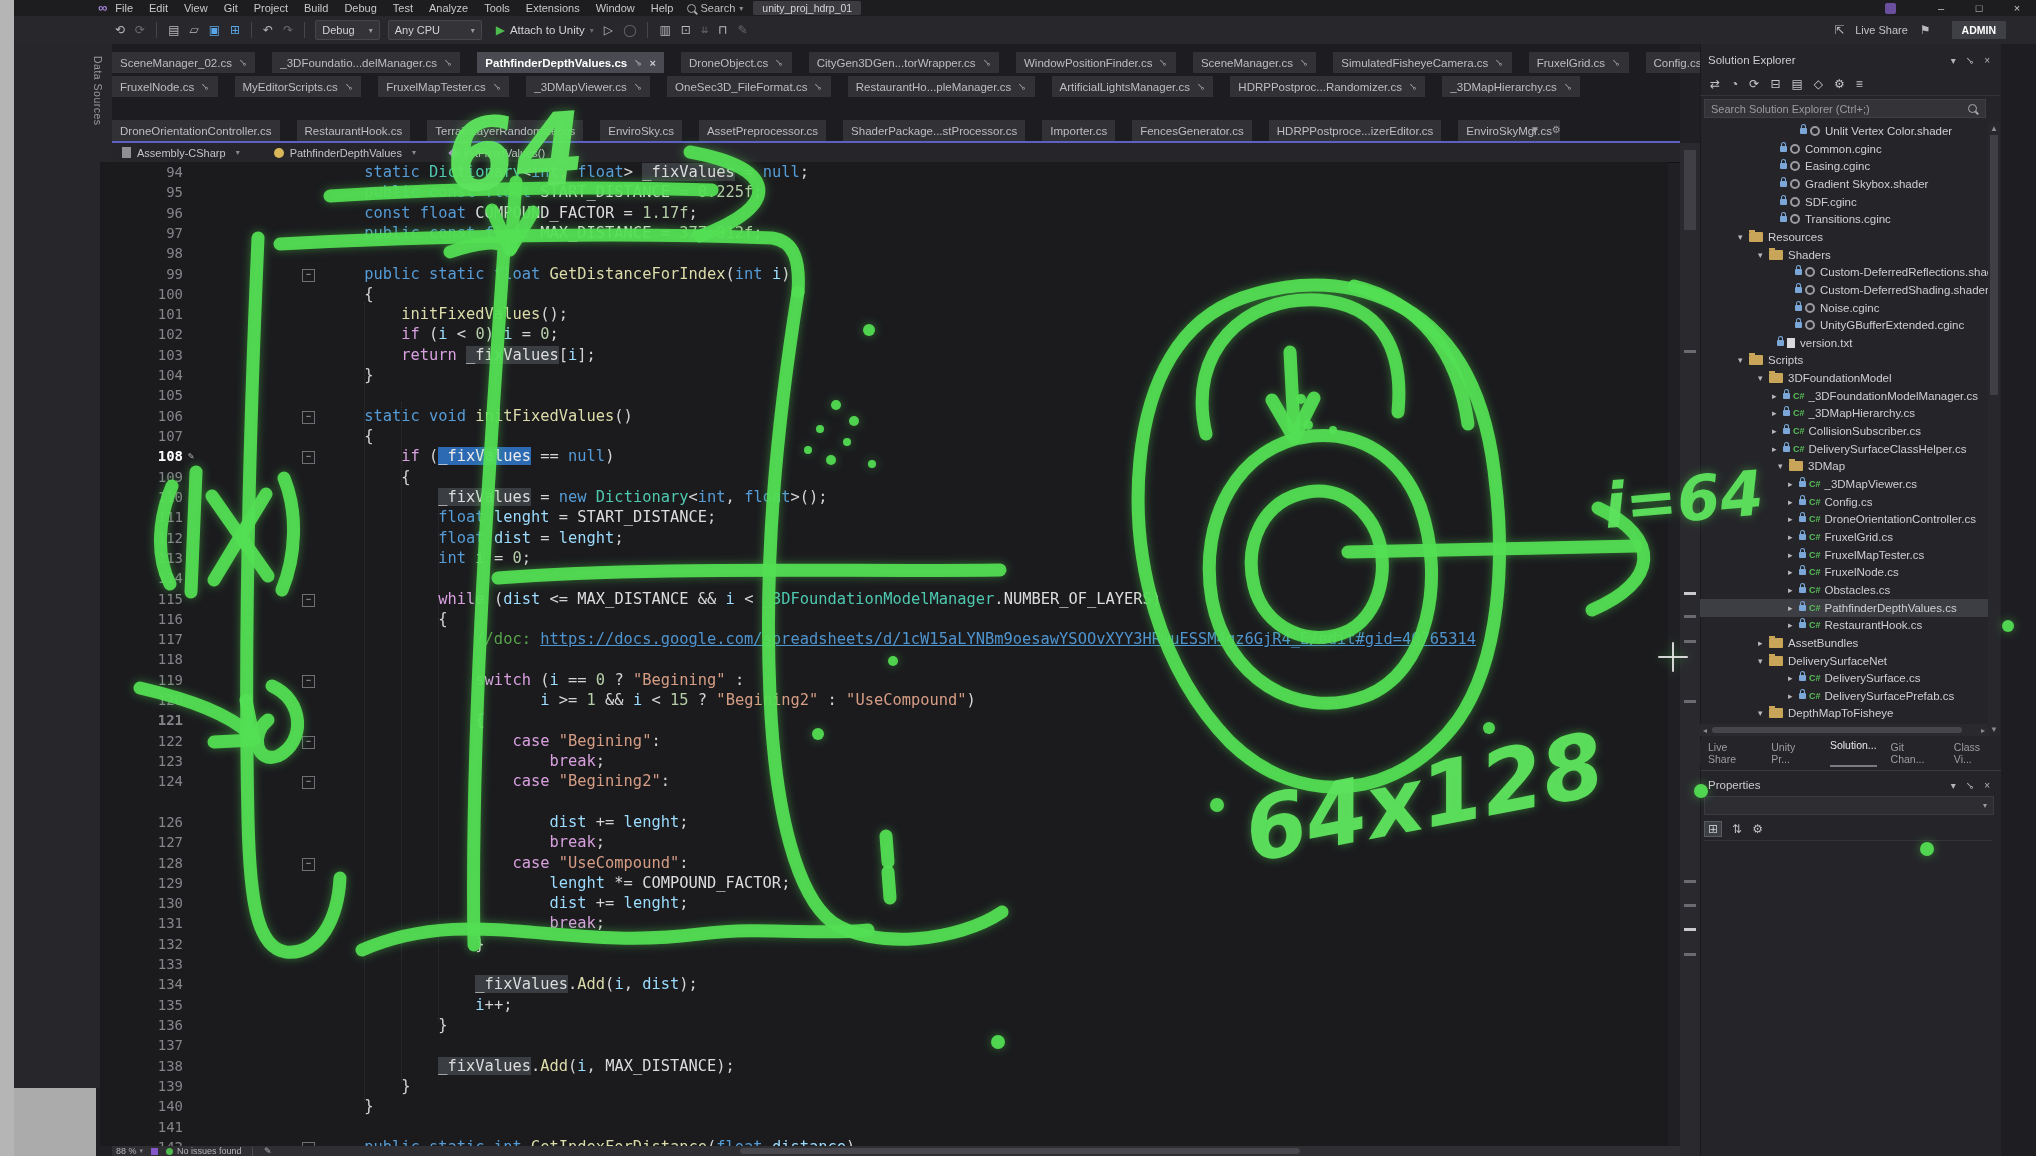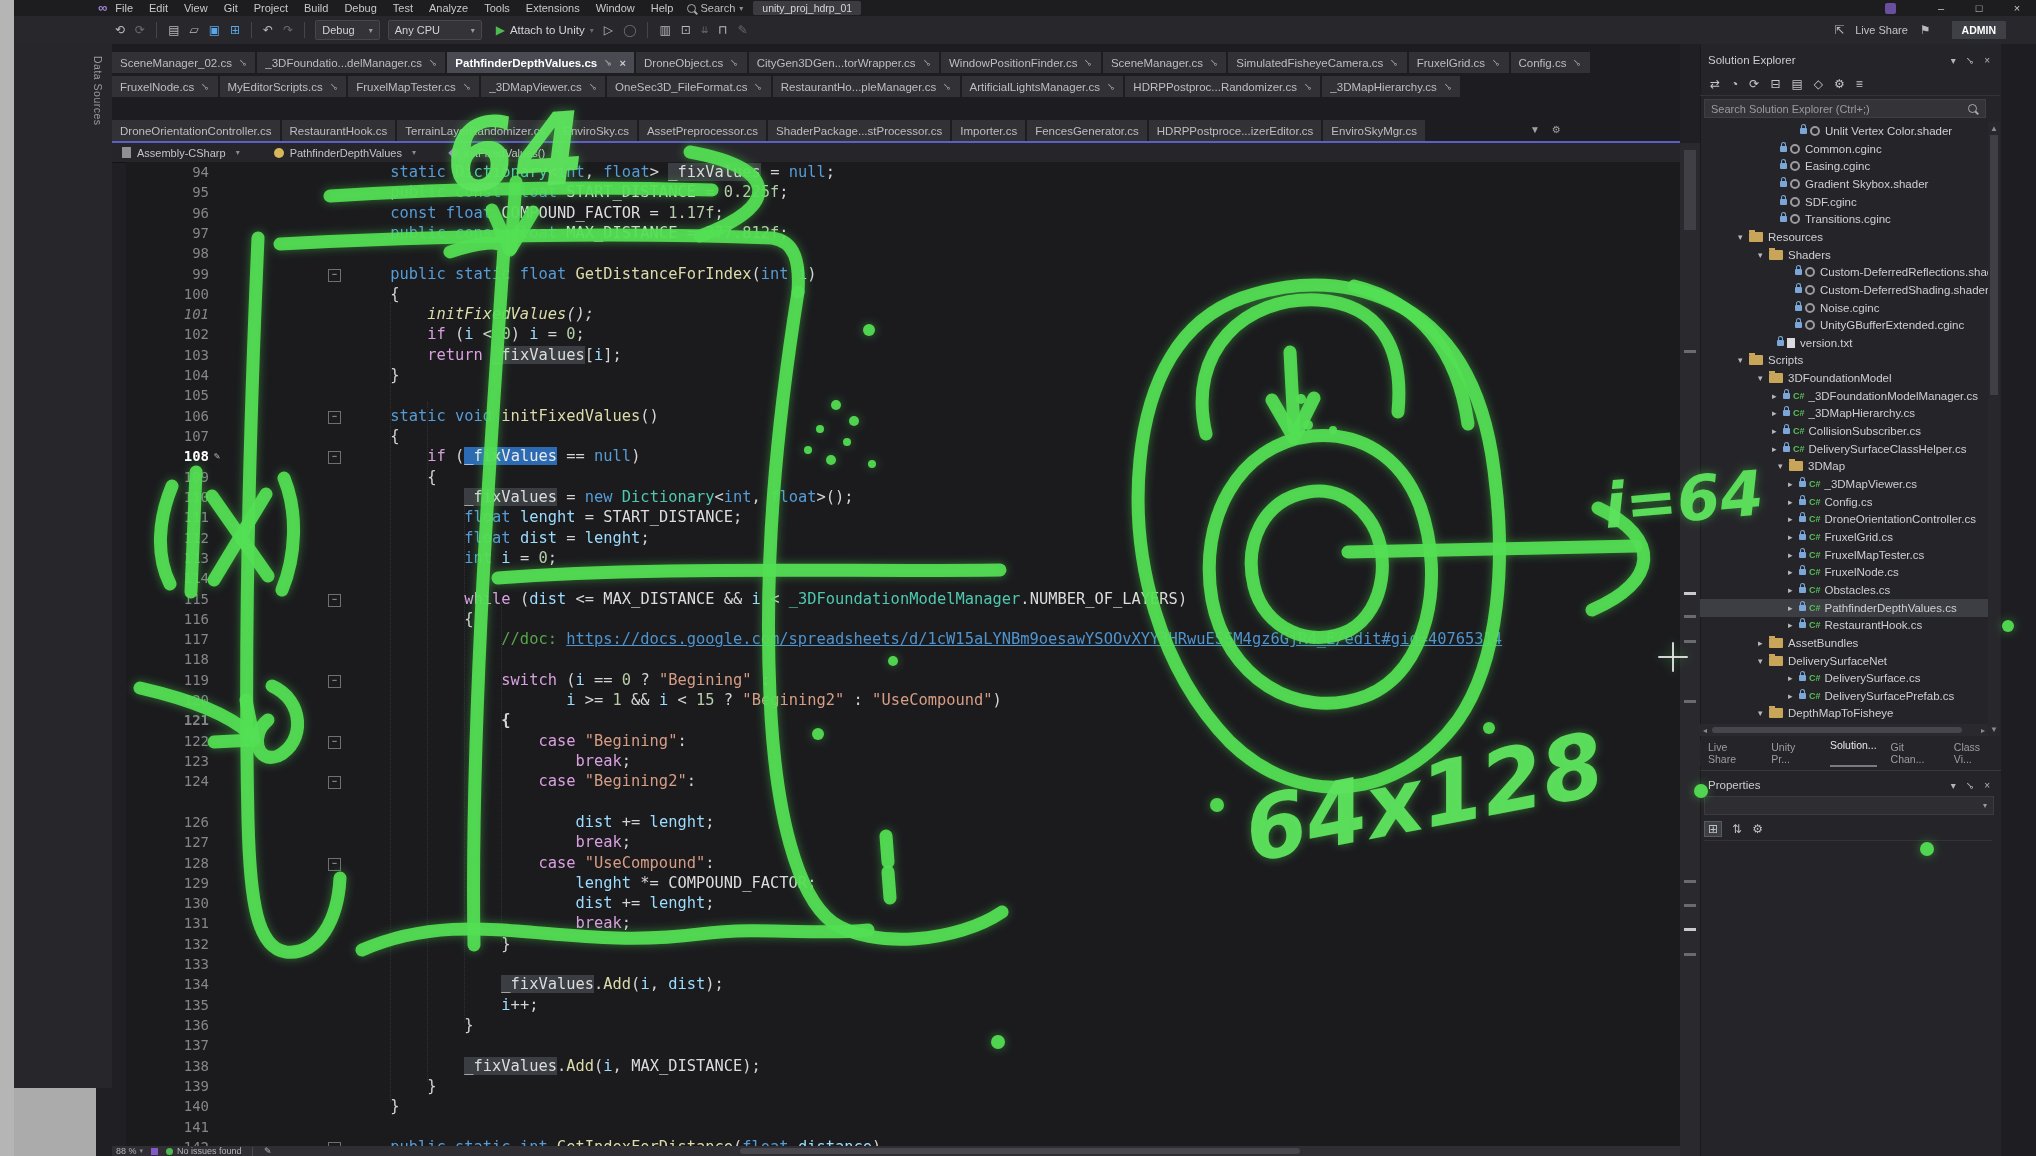--- a/index.html
+++ b/index.html
@@ -27,37 +27,37 @@
       padding:0 6px;font-size:11px;color:#d3d3d6;margin:0 4px}
   .dd .car{margin-left:14px;font-size:8px;color:#9a9a9f}
   #tb-right{margin-left:auto;display:flex;align-items:center;margin-right:30px}
   #admin-btn{background:#3f3f46;color:#fff;font-weight:bold;font-size:10.5px;padding:3px 10px;border-radius:1px;margin-left:16px}
   #live-share{font-size:11px;color:#c3c3c7;margin-left:6px}
   
   #rail{left:14px;top:44px;width:98px;height:1044px;background:#26262b}
   #ds-tab{left:92px;top:56px;writing-mode:vertical-rl;font-size:10.5px;color:#9a9a9e;letter-spacing:.5px}
   
   #tabwell{left:112px;top:44px;width:1568px;height:99px;background:#1d1d21}
-  .trowtabs{position:absolute;left:0;display:flex;gap:2px}
+  .trowtabs{position:absolute;left:0;display:flex;gap:17px}
   .tab{height:21px;background:#313136;color:#bdbdc2;font-size:11.5px;display:flex;align-items:center;
        padding:0 8px;white-space:nowrap}
   .tab .pin{font-size:10px;color:#9a9aa0;margin-left:7px;display:inline-block;transform:rotate(45deg)}
   .tab .cls{font-size:11px;color:#c9c9cd;margin-left:7px}
   .tab.active{background:#4a4a52;color:#ffffff;font-weight:bold}
   #row3-icons{position:absolute;left:1530px;top:124px;color:#9fa0a4;font-size:10px;display:flex;gap:12px}
   #accent-line{left:112px;top:141px;width:1568px;height:2px;background:#5c5fc4}
   
   #breadcrumb{left:112px;top:143px;width:1568px;height:19px;background:#26262a;display:flex;align-items:center;
               font-size:11px;color:#c4c4c8;border-bottom:1px solid #141416}
   .bc-ico{width:9px;height:11px;background:#8f8f94;margin:0 6px 0 10px}
   .bc-ico.cls{background:#d8b75a;border-radius:50%;width:10px;height:10px}
   .bc-ico.mth{background:#b180d7;transform:rotate(45deg);width:8px;height:8px}
   .bc-car{color:#8a8a8f;font-size:8px;margin:0 24px 0 10px}
   
-  #editor{left:126px;top:162px;width:1568px;height:984px;background:#1b1b1e;overflow:hidden;
+  #editor{left:100px;top:162px;width:1568px;height:984px;background:#1b1b1e;overflow:hidden;
           font-family:"DejaVu Sans Mono","Liberation Mono",monospace;font-size:15.4px}
   .cl{position:absolute;left:0;height:21px;width:1568px;line-height:20.4px;white-space:pre}
   .ln{position:absolute;left:0;width:83px;text-align:right;color:#85858a;font-size:14px}
   .ln.mod{color:#fff;font-weight:bold}
   .pencil{position:absolute;left:88px;color:#bcbcbf;font-size:10px}
   .fb{position:absolute;left:202px;top:5px;width:11px;height:11px;border:1px solid #6e6e74;background:#1b1b1e;
       color:#c8c8cc;font-size:9px;line-height:9px;text-align:center;font-family:"Liberation Sans",sans-serif}
   .code{position:absolute;left:190px;white-space:pre}
   .kw{color:#569cd6}.ctrl{color:#d8a0df}.type{color:#4ec9b0}.meth{color:#dcdcaa}.loc{color:#9cdcfe}
   .cst{color:#dcdcdc}.num{color:#b5cea8}.str{color:#d69d85}.pun{color:#d4d4d4}.cmt{color:#57a64a}
@@ -343,21 +343,21 @@
   <div class="iguide" style="left:301px;top:240px;height:680px"></div>
   <div class="iguide" style="left:338px;top:340px;height:520px"></div>
   <div class="iguide" style="left:375px;top:440px;height:340px"></div>
 <div class="cl" style="top: 0px;"><span class="ln">94</span><span class="code"><span class="pun">        </span><span class="kw">static </span><span class="type">Dictionary</span><span class="pun">&lt;</span><span class="kw">int</span><span class="pun">, </span><span class="kw">float</span><span class="pun">&gt; </span><span class="fhl">_fixValues</span><span class="pun"> = </span><span class="kw">null</span><span class="pun">;</span></span></div>
     <div class="cl" style="top: 20.31px;"><span class="ln">95</span><span class="code"><span class="pun">        </span><span class="kw">public const float </span><span class="cst">START_DISTANCE</span><span class="pun"> = </span><span class="num">0.225f</span><span class="pun">;</span></span></div>
     <div class="cl" style="top: 40.62px;"><span class="ln">96</span><span class="code"><span class="pun">        </span><span class="kw">const float </span><span class="cst">COMPOUND_FACTOR</span><span class="pun"> = </span><span class="num">1.17f</span><span class="pun">;</span></span></div>
     <div class="cl" style="top: 60.93px;"><span class="ln">97</span><span class="code"><span class="pun">        </span><span class="kw">public const float </span><span class="cst">MAX_DISTANCE</span><span class="pun"> = </span><span class="num">377.812f</span><span class="pun">;</span></span></div>
     <div class="cl" style="top: 81.24px;"><span class="ln">98</span><span class="code"></span></div>
     <div class="cl" style="top: 101.55px;"><span class="ln">99</span><span class="fb">−</span><span class="code"><span class="pun">        </span><span class="kw">public static float </span><span class="meth">GetDistanceForIndex</span><span class="pun">(</span><span class="kw">int</span><span class="pun"> </span><span class="loc">i</span><span class="pun">)</span></span></div>
     <div class="cl" style="top: 121.86px;"><span class="ln">100</span><span class="code"><span class="pun">        {</span></span></div>
-    <div class="cl" style="top: 142.17px; font-style: italic;"><span class="ln">101</span><span class="code"><span class="pun">            </span><span class="meth">initFixedValues</span><span class="pun">();</span></span></div>
+    <div class="cl" style="top: 142.17px;"><span class="ln">101</span><span class="code"><span class="pun">            </span><span class="meth">initFixedValues</span><span class="pun">();</span></span></div>
     <div class="cl" style="top: 162.48px;"><span class="ln">102</span><span class="code"><span class="pun">            </span><span class="ctrl">if </span><span class="pun">(</span><span class="loc">i</span><span class="pun"> &lt; </span><span class="num">0</span><span class="pun">) </span><span class="loc">i</span><span class="pun"> = </span><span class="num">0</span><span class="pun">;</span></span></div>
     <div class="cl" style="top: 182.79px;"><span class="ln">103</span><span class="code"><span class="pun">            </span><span class="ctrl">return </span><span class="fhl">_fixValues</span><span class="pun">[</span><span class="loc">i</span><span class="pun">];</span></span></div>
     <div class="cl" style="top: 203.1px;"><span class="ln">104</span><span class="code"><span class="pun">        }</span></span></div>
     <div class="cl" style="top: 223.41px;"><span class="ln">105</span><span class="code"></span></div>
     <div class="cl" style="top: 243.72px;"><span class="ln">106</span><span class="fb">−</span><span class="code"><span class="pun">        </span><span class="kw">static void </span><span class="meth">initFixedValues</span><span class="pun">()</span></span></div>
     <div class="cl" style="top: 264.03px;"><span class="ln">107</span><span class="code"><span class="pun">        {</span></span></div>
     <div class="cl" style="top: 284.34px;"><span class="ln mod">108</span><span class="pencil">✎</span><span class="fb">−</span><span class="code"><span class="pun">            </span><span class="ctrl">if </span><span class="pun">(</span><span class="fsel">_fixValues</span><span class="pun"> == </span><span class="kw">null</span><span class="pun">)</span></span></div>
     <div class="cl" style="top: 304.65px;"><span class="ln">109</span><span class="code"><span class="pun">            {</span></span></div>
     <div class="cl" style="top: 324.96px;"><span class="ln">110</span><span class="code"><span class="pun">                </span><span class="fhl">_fixValues</span><span class="pun"> = </span><span class="kw">new </span><span class="type">Dictionary</span><span class="pun">&lt;</span><span class="kw">int</span><span class="pun">, </span><span class="kw">float</span><span class="pun">&gt;();</span></span></div>
     <div class="cl" style="top: 345.27px;"><span class="ln">111</span><span class="code"><span class="pun">                </span><span class="kw">float </span><span class="loc">lenght</span><span class="pun"> = </span><span class="cst">START_DISTANCE</span><span class="pun">;</span></span></div>

